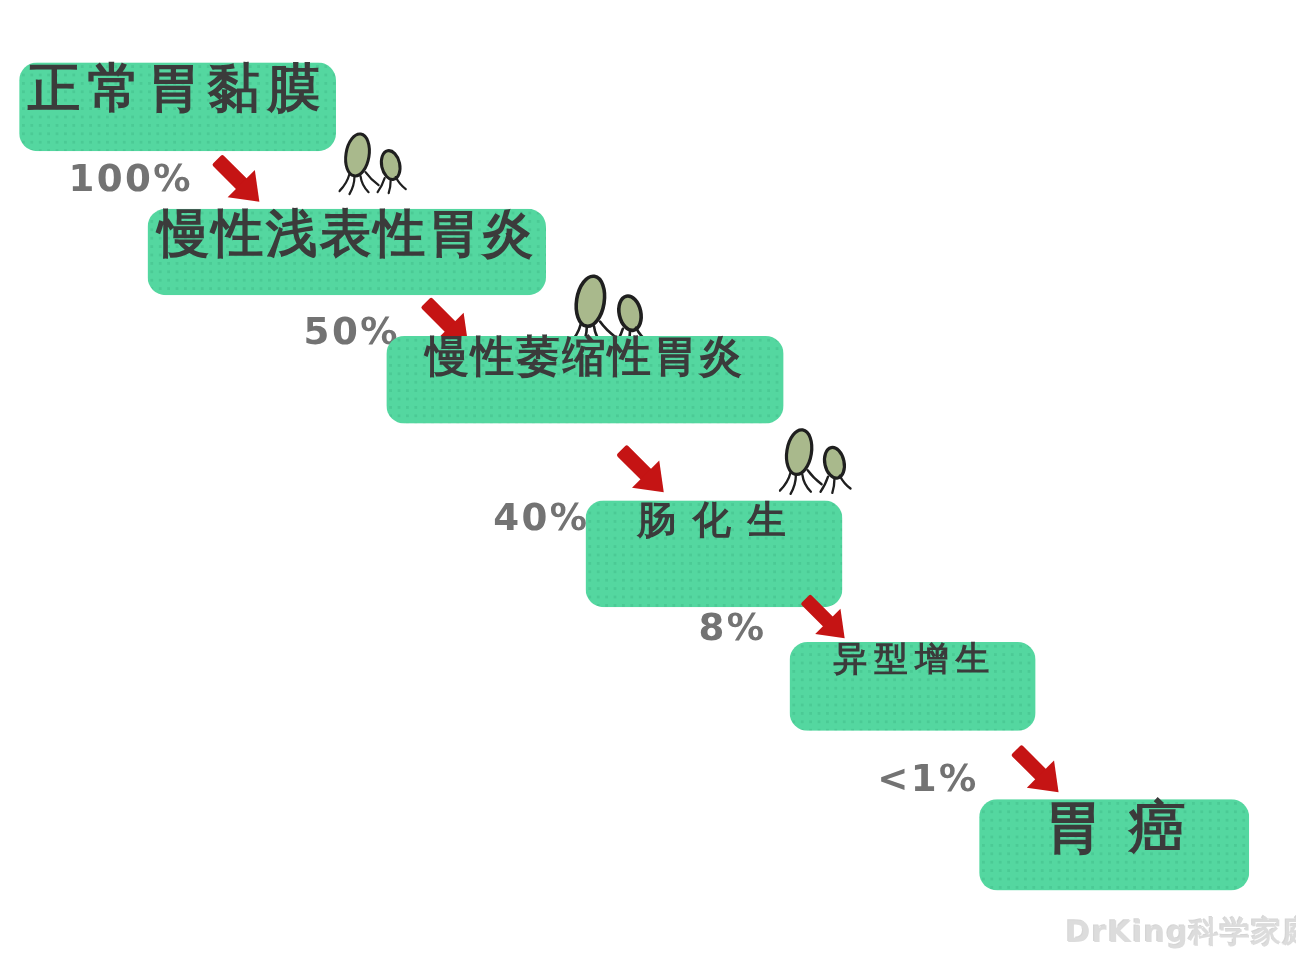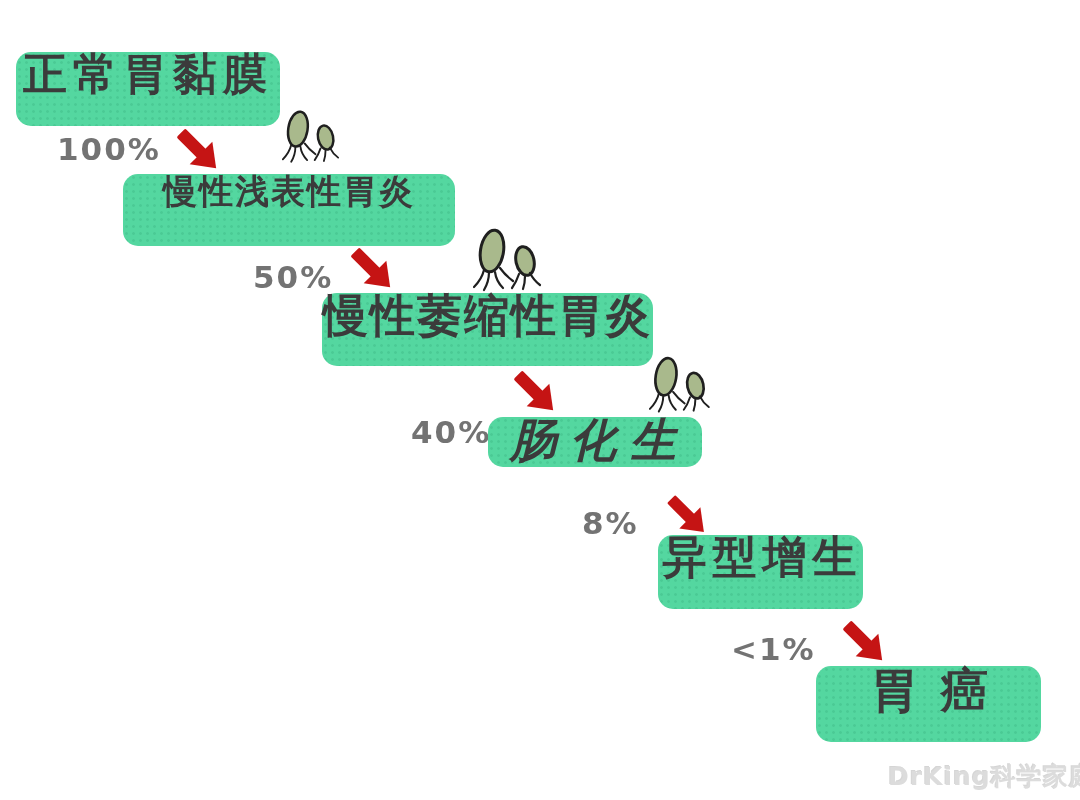--- a/index.html
+++ b/index.html
@@ -110,59 +110,59 @@
   <div class="rate" style="left:57px; top:134px;">100%</div>
 
   <svg class="arrow" style="left:170px; top:122px;" width="57" height="57" viewBox="0 0 64 64">
       <use href="#arrow-shape"></use>
     </svg>
 
   <svg class="bacteria" style="left:282px; top:102px;" width="62" height="66" viewBox="0 0 74 68">
       <use href="#bacteria-shape"></use>
     </svg>
 
-  <div class="stage-box" style="left:123px; top:174px; width:332px; height:72px; font-size:34px; letter-spacing:2px;">
+  <div class="stage-box" style="left:123px; top:174px; width:332px; height:72px; font-size:43px; letter-spacing:2px;">
     <span>慢性浅表性胃炎</span>
   </div>
 
   <div class="rate" style="left:253px; top:262px;">50%</div>
 
   <svg class="arrow" style="left:344px; top:241px;" width="57" height="57" viewBox="0 0 64 64">
       <use href="#arrow-shape"></use>
     </svg>
 
   <svg class="bacteria" style="left:473px; top:224px;" width="74" height="68" viewBox="0 0 74 68">
       <use href="#bacteria-shape"></use>
     </svg>
 
-  <div class="stage-box" style="left:322px; top:293px; width:331px; height:73px; font-size:45px; letter-spacing:2px;">
+  <div class="stage-box" style="left:322px; top:280px; width:331px; height:73px; font-size:36px; letter-spacing:2px;">
     <span>慢性萎缩性胃炎</span>
   </div>
 
   <div class="rate" style="left:411px; top:384px;margin-top:33px;">40%</div>
 
   <svg class="arrow" style="left:507px; top:364px;" width="57" height="57" viewBox="0 0 64 64">
       <use href="#arrow-shape"></use>
     </svg>
 
   <svg class="bacteria" style="left:649px; top:352px;" width="66" height="62" viewBox="0 0 74 68">
       <use href="#bacteria-shape"></use>
     </svg>
 
-  <div class="stage-box" style="left:488px; top:417px; width:204px; height:50px; font-size:46px; letter-spacing:14px; padding-left:10px;font-style:italic;">
+  <div class="stage-box" style="left:488px; top:417px; width:204px; height:89px; font-size:32px; letter-spacing:14px; padding-left:10px;">
     <span>肠化生</span>
   </div>
 
   <div class="rate" style="left:582px; top:508px;">8%</div>
 
   <svg class="arrow" style="left:661px; top:489px;" width="53" height="53" viewBox="0 0 64 64">
       <use href="#arrow-shape"></use>
     </svg>
 
-  <div class="stage-box" style="left:658px; top:535px; width:201px; height:74px; font-size:44px; letter-spacing:6px; padding-left:4px;">
+  <div class="stage-box" style="left:658px; top:535px; width:201px; height:74px; font-size:28px; letter-spacing:6px; padding-left:4px;">
     <span>异型增生</span>
   </div>
 
   <div class="rate" style="left:731px; top:634px;">&lt;1%</div>
 
   <svg class="arrow" style="left:836px; top:614px;" width="57" height="57" viewBox="0 0 64 64">
       <use href="#arrow-shape"></use>
     </svg>
 
   <div class="stage-box" style="left:816px; top:666px; width:201px; height:76px; font-size:48px; letter-spacing:22px; padding-left:24px;">

